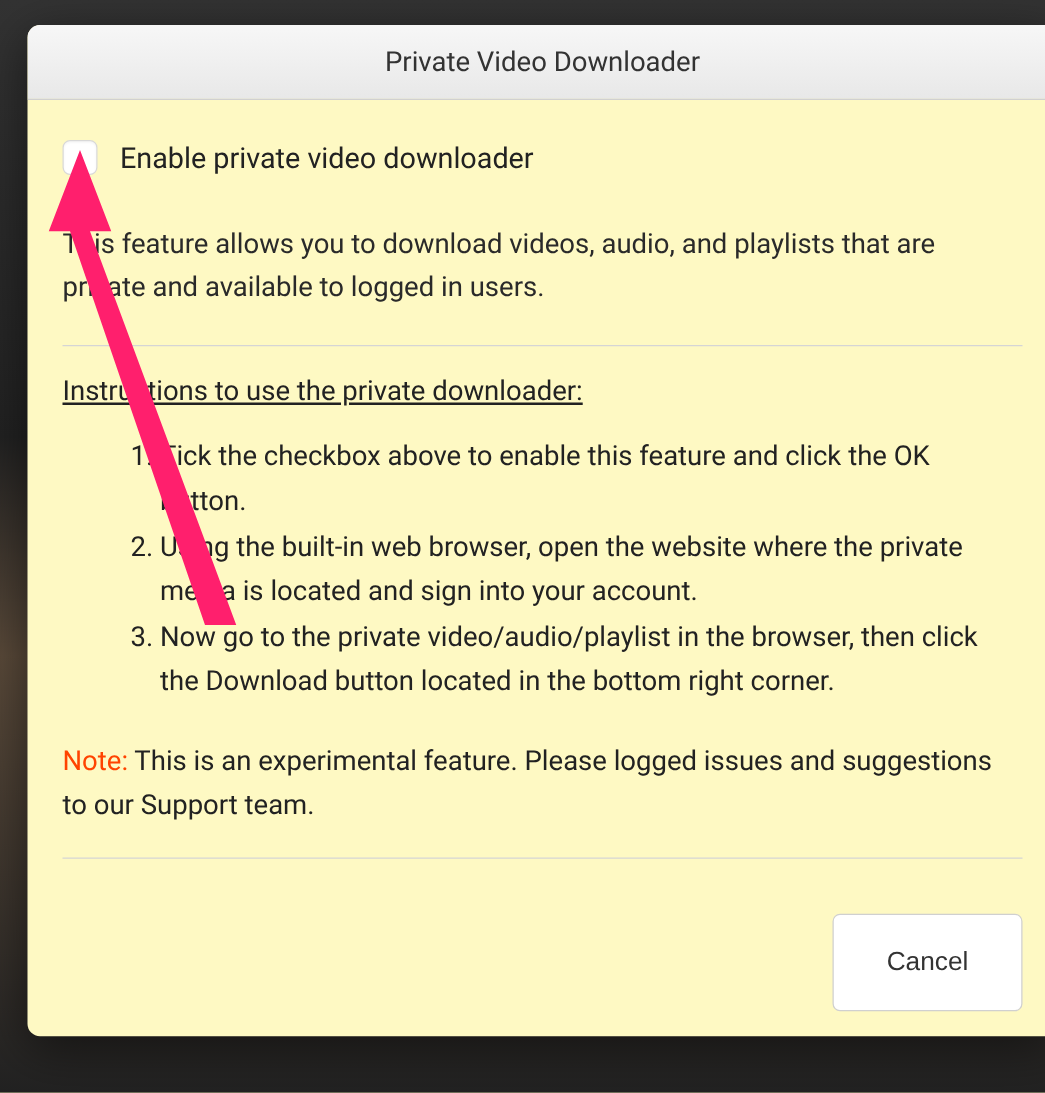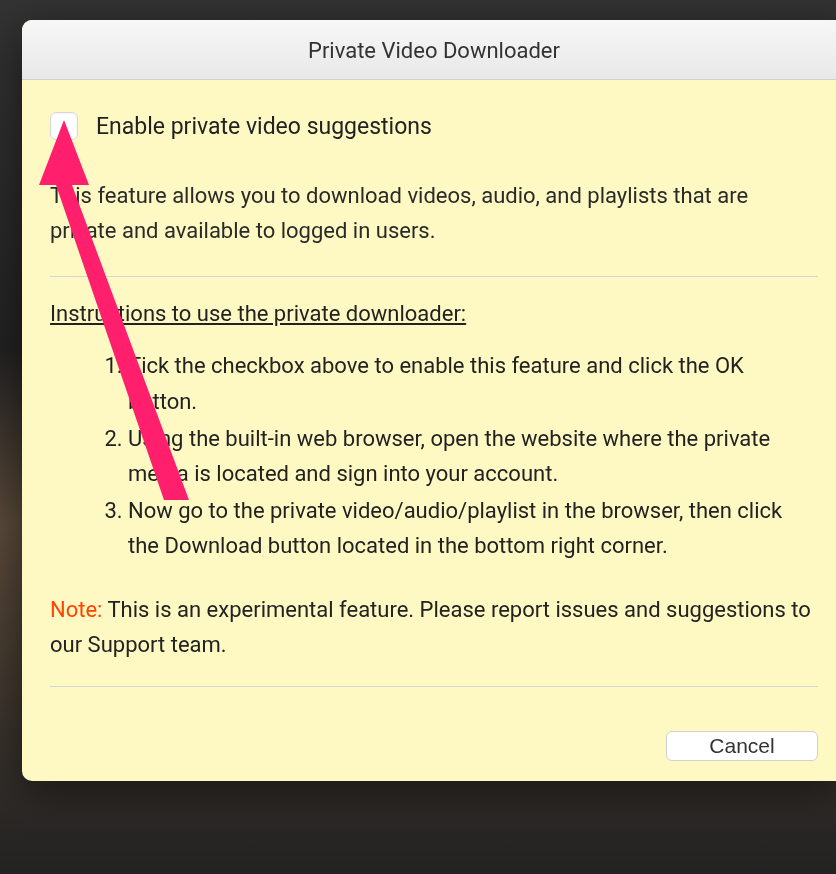--- a/index.html
+++ b/index.html
@@ -105,21 +105,21 @@
       font-weight: 400;
     }
     .button-row {
       display: flex;
       justify-content: flex-end;
       gap: 14px;
       padding-top: 20px;
     }
     .btn {
       min-width: 152px;
-      padding: 2px 30px;
+      padding: 26px 30px;
       font-size: 21px;
       background: #ffffff;
       border: 1px solid #d0d0d0;
       border-radius: 6px;
       color: #333;
       cursor: pointer;
       text-align: center;
     }
     .annotation-arrow {
       position: absolute;
@@ -139,37 +139,37 @@
 <div class="dialog">
 
   <div class="dialog-titlebar">
     <div class="dialog-title">Private Video Downloader</div>
   </div>
 
   <div class="dialog-body">
 
     <div class="checkbox-row">
       <div class="checkbox"></div>
-      <span class="checkbox-label">Enable private video suggestions</span>
+      <span class="checkbox-label">Enable private video downloader</span>
     </div>
 
     <p class="description">This feature allows you to download videos, audio, and playlists that are private and available to logged in users.</p>
 
     <hr class="divider">
 
     <p class="instructions-heading">Instructions to use the private downloader:</p>
 
     <ol class="instructions-list">
       <li>Tick the checkbox above to enable this feature and click the OK button.</li>
       <li>Using the built-in web browser, open the website where the private media is located and sign into your account.</li>
       <li>Now go to the private video/audio/playlist in the browser, then click the Download button located in the bottom right corner.</li>
     </ol>
 
     <p class="note-block">
-      <span class="note-label">Note:</span><span> This is an experimental feature. Please report issues and suggestions to our Support team.</span>
+      <span class="note-label">Note:</span><span> This is an experimental feature. Please logged issues and suggestions to our Support team.</span>
     </p>
 
     <hr class="divider">
 
     <div class="button-row">
       <button class="btn">Cancel</button>
     </div>
 
   </div>
 </div>

